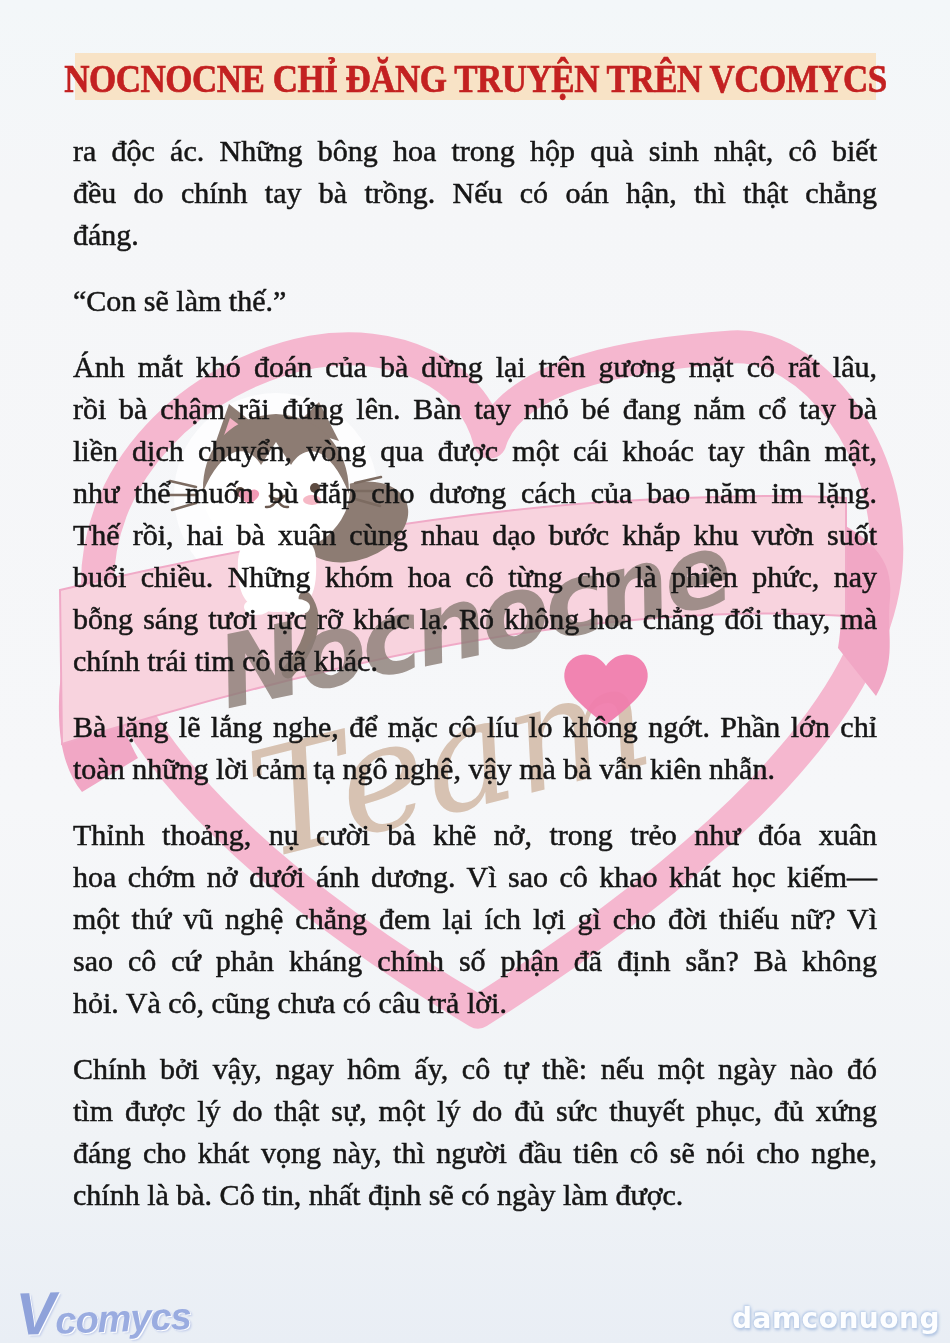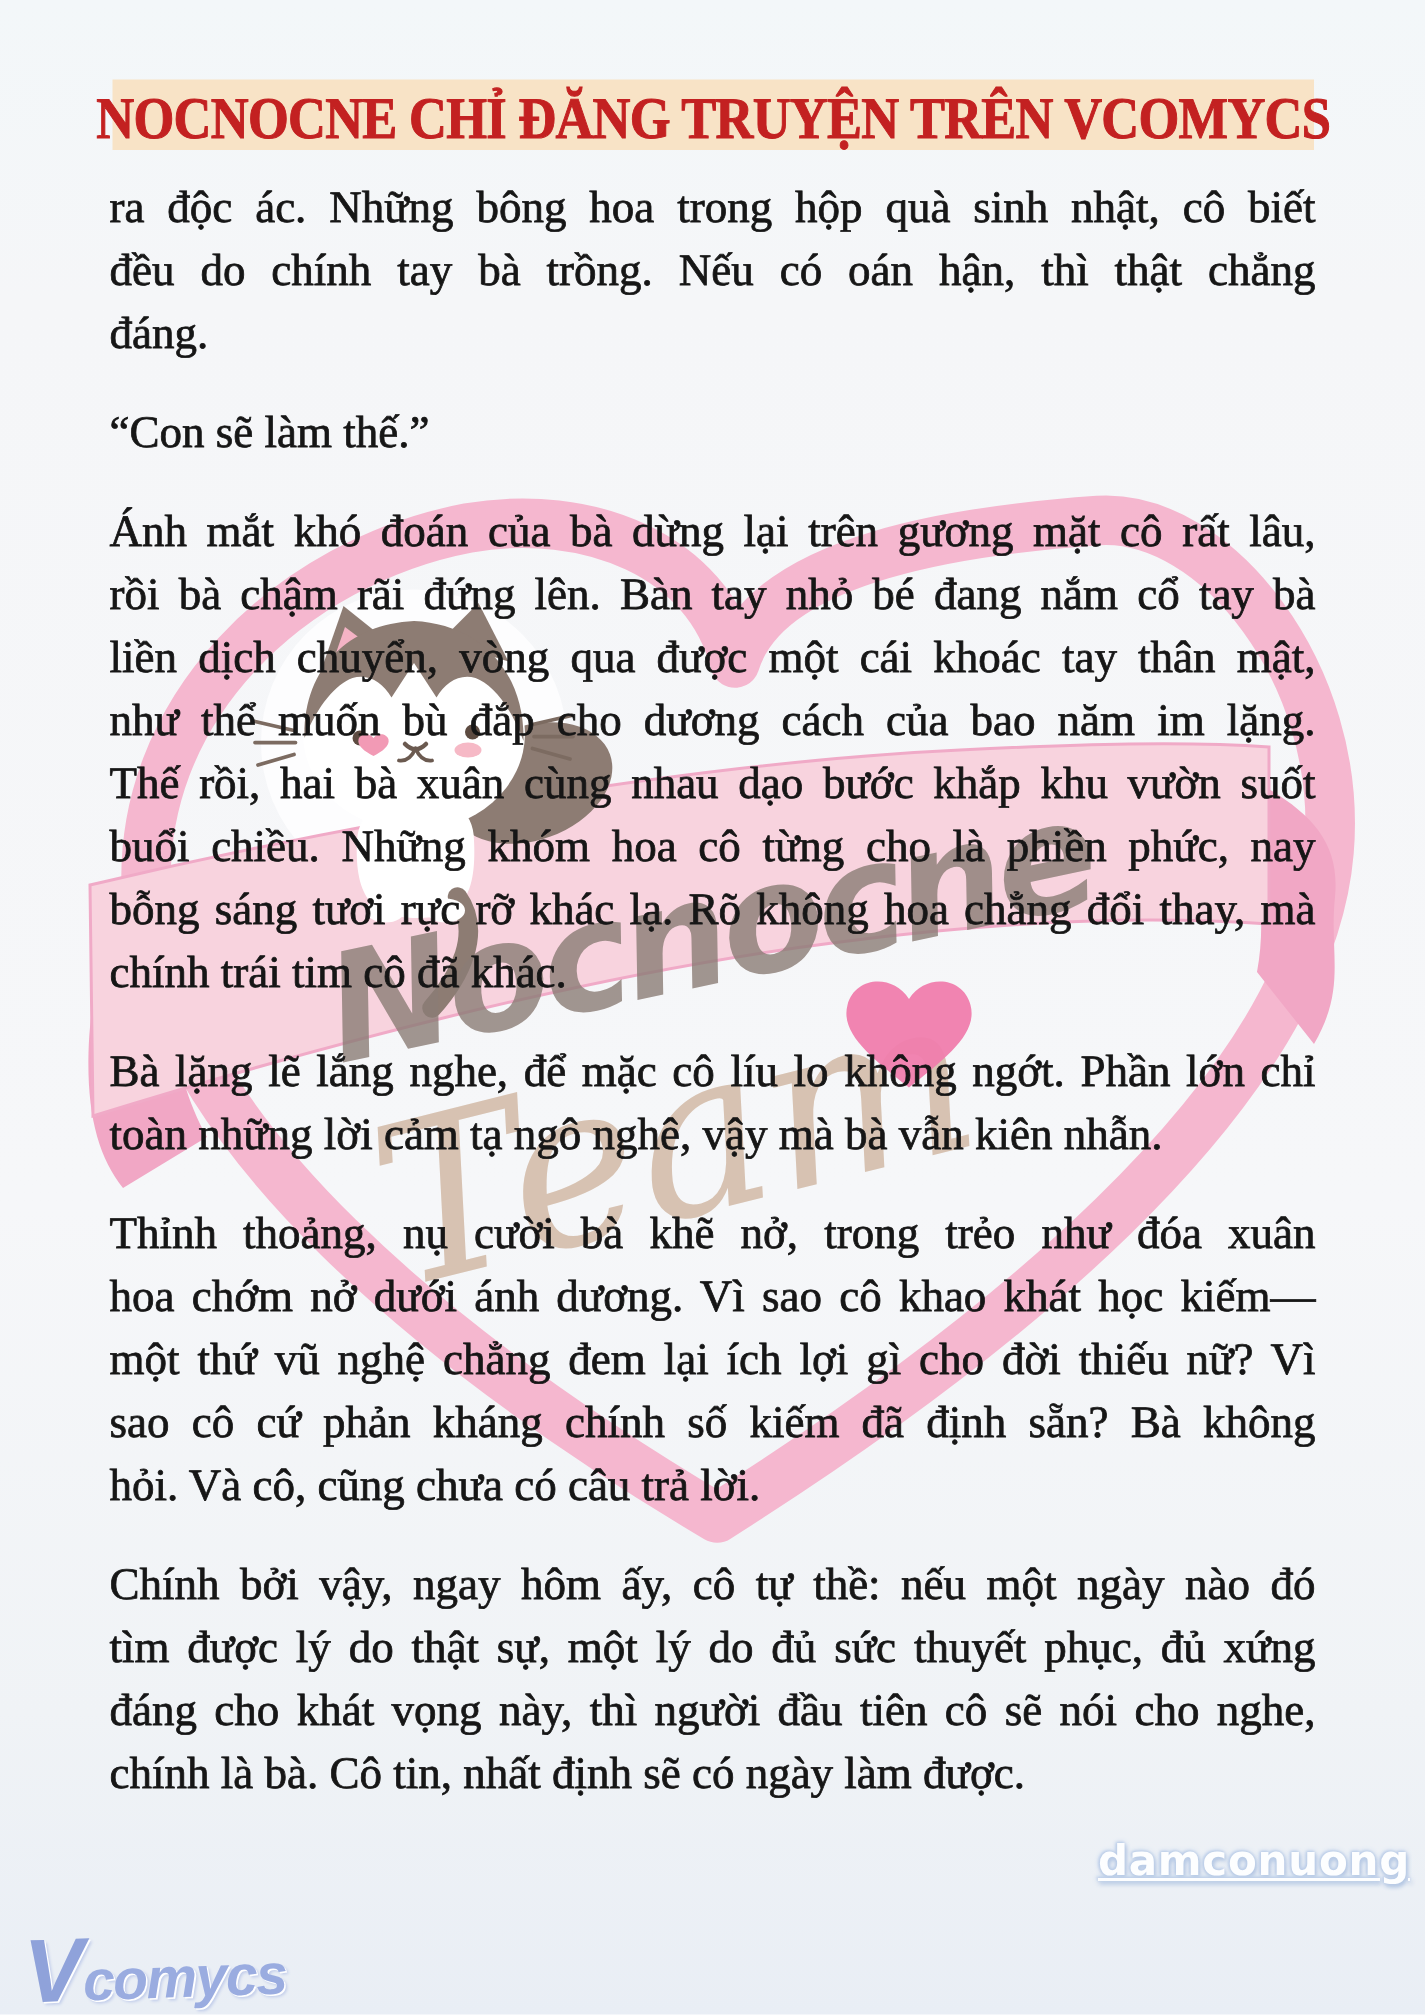--- a/index.html
+++ b/index.html
@@ -27,50 +27,49 @@
     transform:scaleY(1.12);
     -webkit-text-stroke:0.6px #c32121;
   }
   .content{
     position:absolute;left:73px;top:118px;width:804px;
     z-index:3;
     color:#161616;
     font-size:30px;
     -webkit-text-stroke:0.5px #161616;
   }
-  .para{margin:0 0 24px 0;}
+  .para{margin:12px 0 24px 0;}
   .line{
     line-height:42px;
     text-align:justify;
     text-align-last:justify;
     white-space:normal;
   }
   .line.last{text-align-last:left;}
   .vlogo{
     position:absolute;left:16px;top:1282px;
     z-index:3;
     font-family:"Liberation Sans",sans-serif;
     font-style:italic;font-weight:bold;
     font-size:38px;line-height:1;
     color:#9aace0;
     transform:rotate(-2deg);
     text-shadow:1px 1px 0 #ffffff,2px 2px 2px #c2cdea;
     letter-spacing:-1px;
   }
   .vlogo::first-letter{font-size:60px;color:#8fa2da;}
   .uploader{
-    position:absolute;right:10px;top:1227px;
+    position:absolute;right:10px;top:1305px;
     z-index:3;
     font-family:"DejaVu Sans",sans-serif;
     font-weight:bold;
     font-size:28px;line-height:1;
     color:#fdfeff;
     letter-spacing:0.5px;
     text-shadow:0 0 2px #b6c9e4,0 0 4px #c3d3ec,1px 2px 3px #a9bedd,-1px -1px 2px #c3d3ec;
-    text-decoration:underline;
   }
 </style>
 </head>
 <body>
 
 <div class="page">
 
   <svg class="watermark" width="950" height="1343" viewBox="0 0 950 1343">
 
     <path d="M490,442 C472,370 392,338 312,352 C196,374 88,472 98,602
@@ -140,21 +139,21 @@
         <div class="line last">chính trái tim cô đã khác.</div>
       </div>
       <div class="para">
         <div class="line">Bà lặng lẽ lắng nghe, để mặc cô líu lo không ngớt. Phần lớn chỉ</div>
         <div class="line last">toàn những lời cảm tạ ngô nghê, vậy mà bà vẫn kiên nhẫn.</div>
       </div>
       <div class="para">
         <div class="line">Thỉnh thoảng, nụ cười bà khẽ nở, trong trẻo như đóa xuân</div>
         <div class="line">hoa chớm nở dưới ánh dương. Vì sao cô khao khát học kiếm—</div>
         <div class="line">một thứ vũ nghệ chẳng đem lại ích lợi gì cho đời thiếu nữ? Vì</div>
-        <div class="line">sao cô cứ phản kháng chính số kiếm đã định sẵn? Bà không</div>
+        <div class="line">sao cô cứ phản kháng chính số phận đã định sẵn? Bà không</div>
         <div class="line last">hỏi. Và cô, cũng chưa có câu trả lời.</div>
       </div>
       <div class="para">
         <div class="line">Chính bởi vậy, ngay hôm ấy, cô tự thề: nếu một ngày nào đó</div>
         <div class="line">tìm được lý do thật sự, một lý do đủ sức thuyết phục, đủ xứng</div>
         <div class="line">đáng cho khát vọng này, thì người đầu tiên cô sẽ nói cho nghe,</div>
         <div class="line last">chính là bà. Cô tin, nhất định sẽ có ngày làm được.</div>
       </div>
     </div>
 

